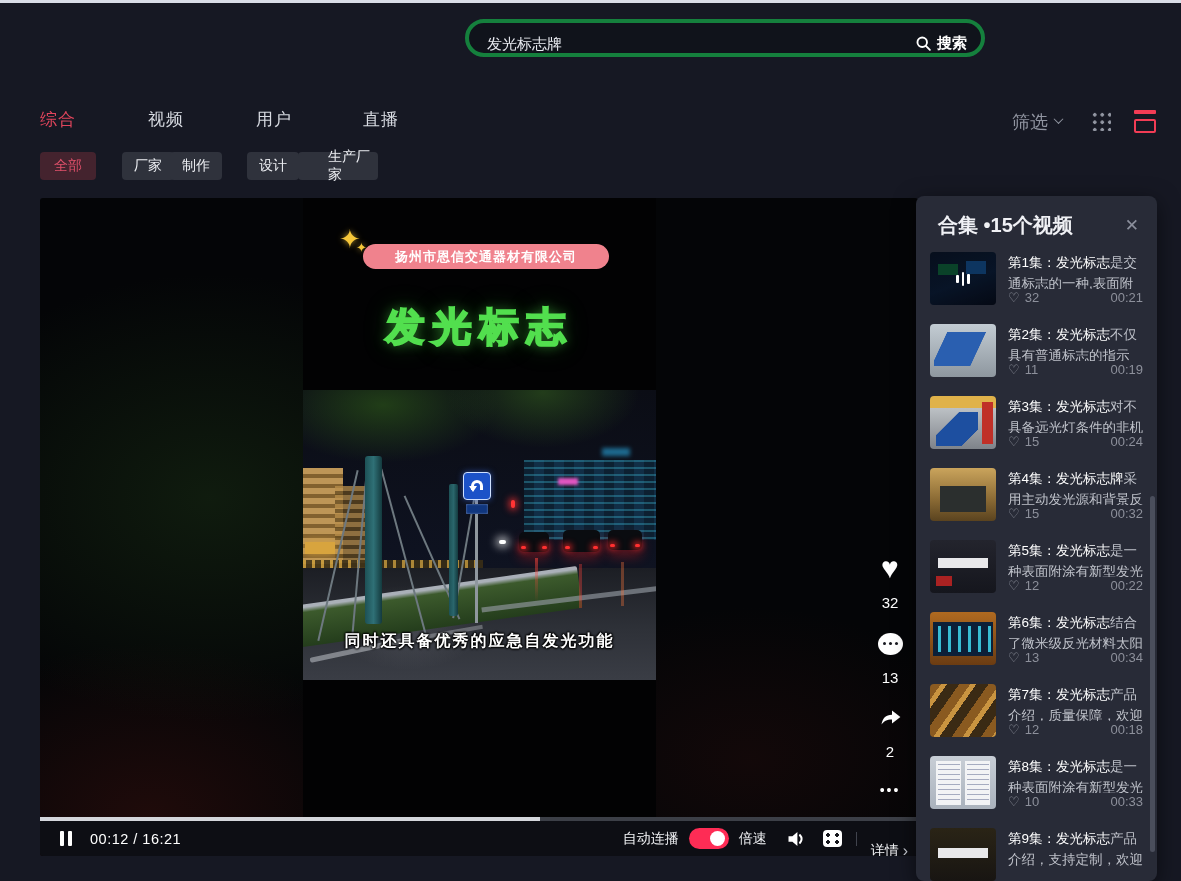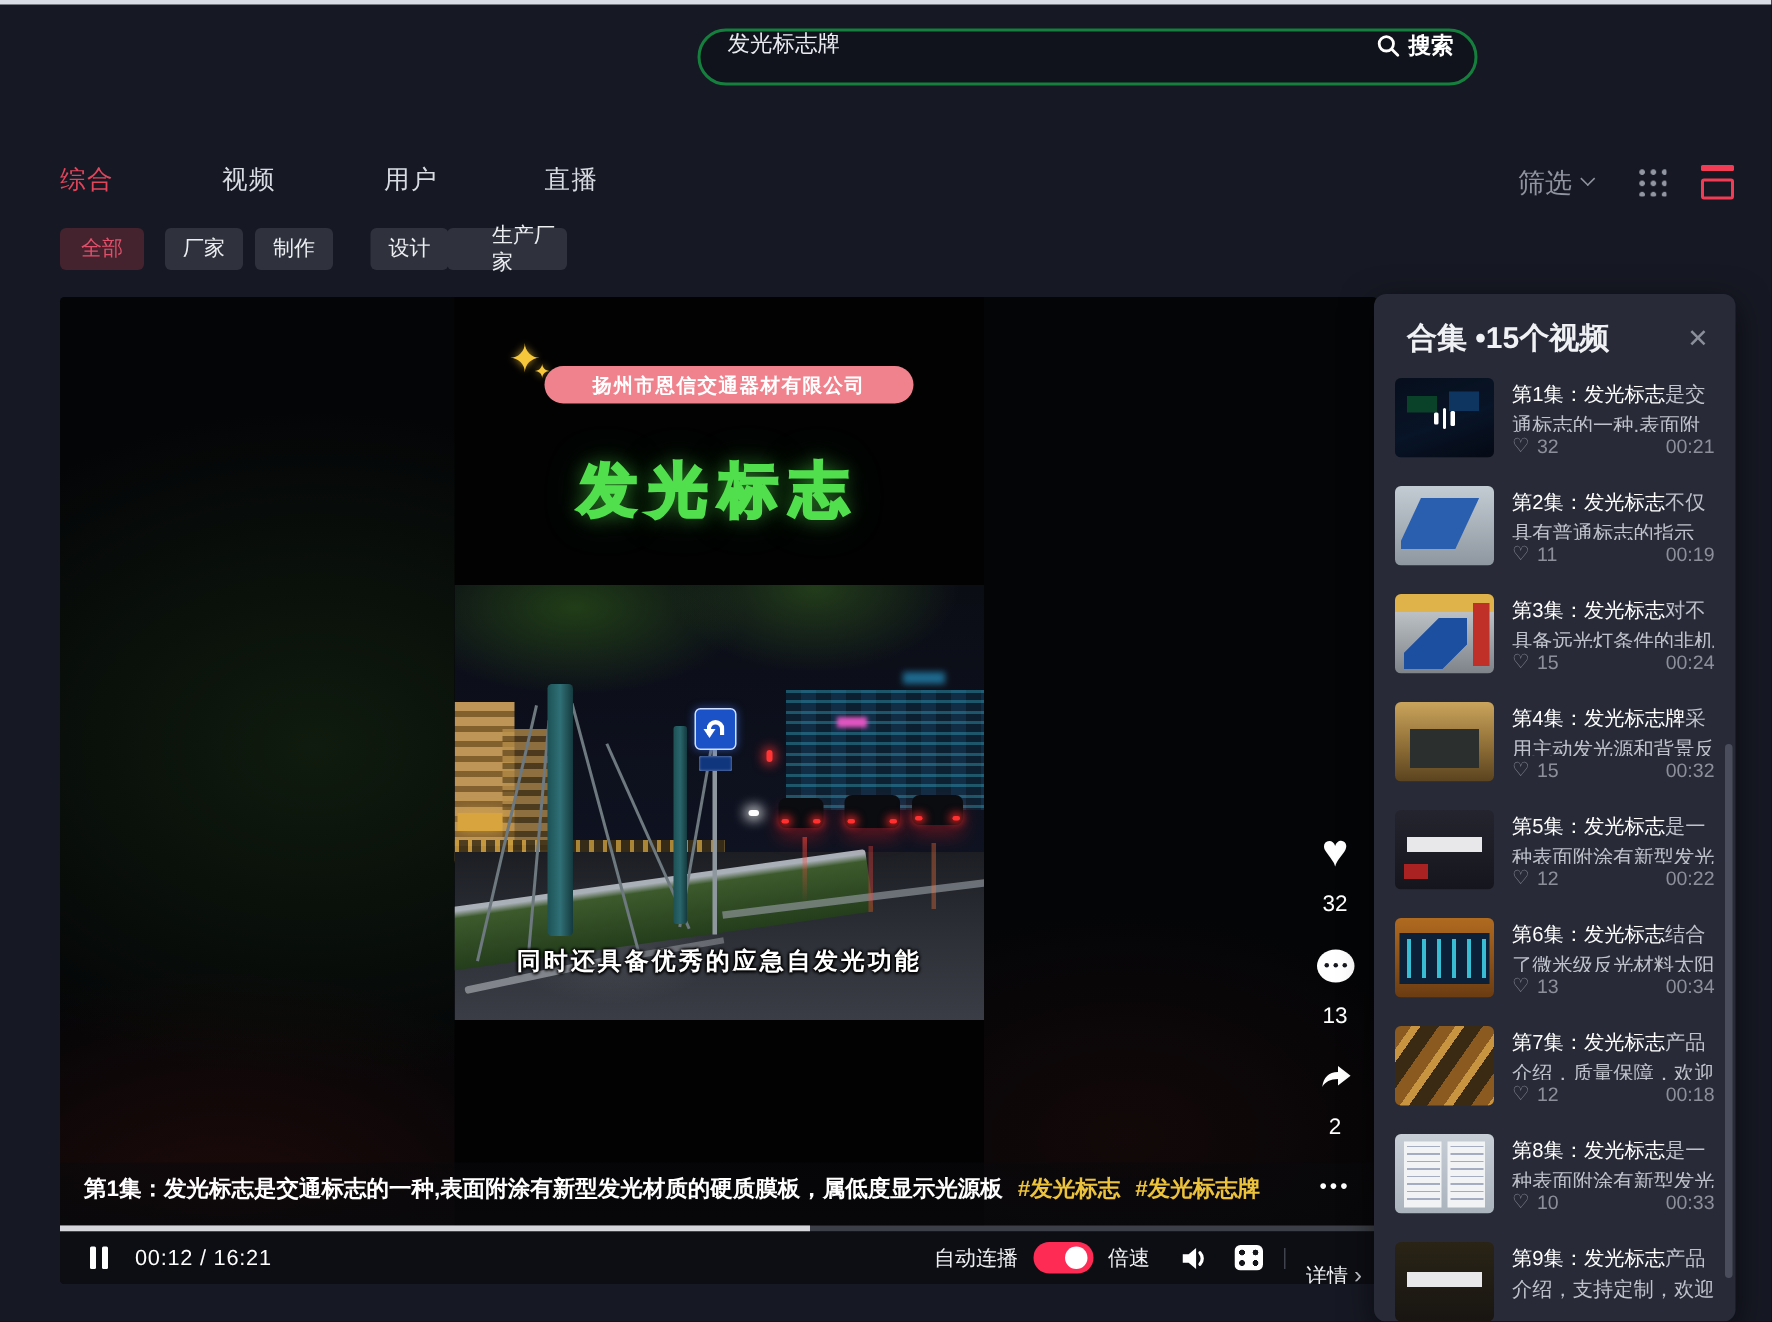--- a/index.html
+++ b/index.html
@@ -3,22 +3,22 @@
 <meta charset="utf-8">
 <style>
   * { margin:0; padding:0; box-sizing:border-box; }
   html,body { width:1181px; height:881px; overflow:hidden; background:#161823;
     font-family:"Liberation Sans","DejaVu Sans",sans-serif; }
   .screen { position:relative; width:1181px; height:881px; background:#161823; }
   .top-strip { position:absolute; left:0; top:0; width:1181px; height:3px; background:#d9dde6; }
 
   
   .searchbox { position:absolute; left:465px; top:19px; width:520px; height:38px;
-    border:2px solid #15803d; border-radius:20px; background:#10131b;
-    display:flex; align-items:flex-start; padding:0 14px 0 18px; }
+    border:4px solid #15803d; border-radius:20px; background:#10131b;
+    display:flex; align-items:flex-end; padding:0 14px 0 18px; }
   .searchbox input { flex:1; background:transparent; border:none; outline:none;
     color:#e9ebf1; font-size:15px; font-family:inherit; }
   .search-btn { display:flex; align-items:center; gap:5px; color:#fff; font-size:15px;
     font-weight:700; cursor:pointer; }
 
   
   .tab { position:absolute; top:108px; font-size:17px; color:#d8dbe2; letter-spacing:1px; cursor:pointer; }
   .tab.active { color:#e1455c; }
   .t-zh { left:40px; } .t-sp { left:148px; } .t-us { left:256px; } .t-lv { left:363px; }
 
@@ -31,21 +31,21 @@
     background-size:7.5px 7.5px; background-position:0 0; cursor:pointer; }
   .layout-icon { position:absolute; left:1134px; top:110px; width:22px; height:19px; cursor:pointer; }
   .layout-icon::before { content:""; display:block; height:4px; background:#f23c55; border-radius:1px; }
   .layout-icon::after { content:""; display:block; height:10px; margin-top:5px;
     border:2.5px solid #f23c55; border-radius:2px; }
 
   
   .chip { position:absolute; top:152px; height:28px; border-radius:4px; background:#2f323c;
     color:#eceef2; font-size:14px; display:flex; align-items:center; justify-content:center; cursor:pointer; }
   .chip.active { background:#44232e; color:#e0506a; }
-  .c0 { left:40px; width:56px; } .c1 { left:110px; width:52px; } .c2 { left:170px; width:52px; }
+  .c0 { left:40px; width:56px; } .c1 { left:122px; width:52px; } .c2 { left:170px; width:52px; }
   .c3 { left:247px; width:52px; } .c4 { left:298px; width:80px;padding-left:30px; }
 
   
   .player { position:absolute; left:40px; top:198px; width:878px; height:658px;
     background:#040507; border-radius:3px; overflow:hidden; }
   .player .glow { position:absolute; inset:0; pointer-events:none;
     background:
       radial-gradient(430px 320px at 170px 300px, rgba(28,52,22,.48), transparent 70%),
       radial-gradient(360px 250px at 110px 620px, rgba(95,24,18,.30), transparent 70%),
       radial-gradient(320px 210px at 710px 560px, rgba(70,20,16,.22), transparent 72%); }
@@ -318,25 +318,20 @@
       <div class="cnt" style="top:396px;">32</div>
       <div class="cmt-ic" style="top:435px;"></div>
       <div class="cnt" style="top:471px;">13</div>
       <svg class="share-ic" style="top:508px;" viewBox="0 0 24 24">
         <path d="M13 4.6l8.4 6.5-8.4 6.5v-4.2c-5.2 0-8.4 1.9-10.5 5.2.9-6.4 4.2-9.7 10.5-9.9V4.6z" fill="#fff"></path>
       </svg>
       <div class="cnt" style="top:545px;">2</div>
       <div class="more-dots" style="top:584px;">•••</div>
     </div>
 
-    <div class="vtitle">
-      <span class="desc">第1集：发光标志是交通标志的一种,表面附涂有新型发光材质的硬质膜板，属低度显示光源板</span>
-      <span class="tag">#发光标志</span>
-      <span class="tag">#发光标志牌</span>
-    </div>
 
     <div class="progress">
         <div class="fill"></div>
       </div>
     <div class="ctrlbar">
       <div class="pause-ic"></div>
       <span class="time-txt">00:12 / 16:21</span>
       <div class="ctrl-right">
         <span class="ctrl-label">自动连播</span>
         <div class="toggle"></div>

